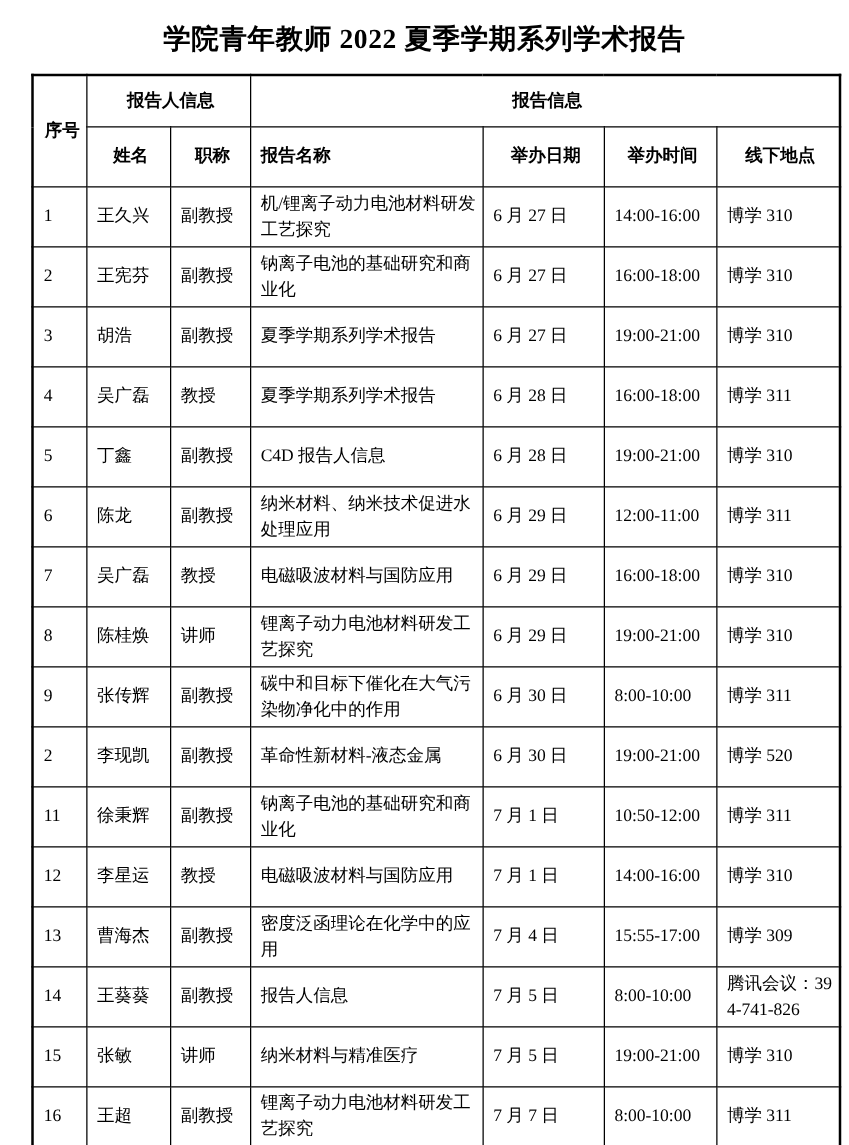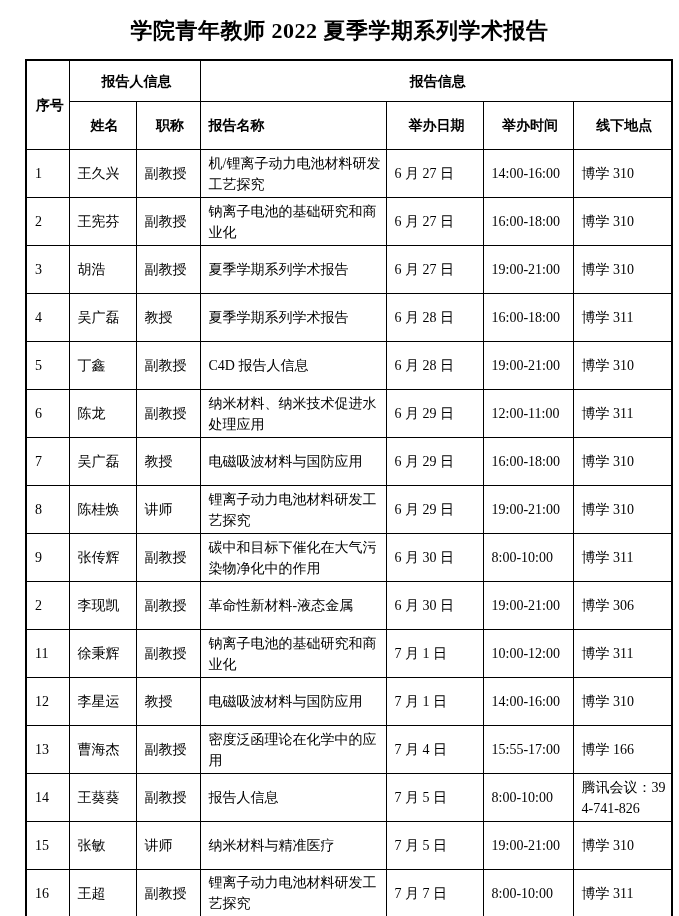--- a/index.html
+++ b/index.html
@@ -152,48 +152,48 @@
         <td class="l">8:00-10:00</td>
         <td class="l">博学 311</td>
       </tr>
       <tr>
         <td class="l">2</td>
         <td class="l">李现凯</td>
         <td class="l">副教授</td>
         <td class="l">革命性新材料-液态金属</td>
         <td class="col-date">6 月 30 日</td>
         <td class="l">19:00-21:00</td>
-        <td class="l">博学 306</td>
+        <td class="l">博学 520</td>
       </tr>
       <tr>
         <td class="l">11</td>
         <td class="l">徐秉辉</td>
         <td class="l">副教授</td>
         <td class="l">钠离子电池的基础研究和商业化</td>
         <td class="col-date">7 月 1 日</td>
-        <td class="l">10:00-12:00</td>
+        <td class="l">10:50-12:00</td>
         <td class="l">博学 311</td>
       </tr>
       <tr>
         <td class="l">12</td>
         <td class="l">李星运</td>
         <td class="l">教授</td>
         <td class="l">电磁吸波材料与国防应用</td>
         <td class="col-date">7 月 1 日</td>
         <td class="l">14:00-16:00</td>
         <td class="l">博学 310</td>
       </tr>
       <tr>
         <td class="l">13</td>
         <td class="l">曹海杰</td>
         <td class="l">副教授</td>
         <td class="l">密度泛函理论在化学中的应用</td>
         <td class="col-date">7 月 4 日</td>
         <td class="l">15:55-17:00</td>
-        <td class="l">博学 166</td>
+        <td class="l">博学 309</td>
       </tr>
       <tr>
         <td class="l">14</td>
         <td class="l">王葵葵</td>
         <td class="l">副教授</td>
         <td class="l">报告人信息</td>
         <td class="col-date">7 月 5 日</td>
         <td class="l">8:00-10:00</td>
         <td class="l">腾讯会议：394-741-826</td>
       </tr>

